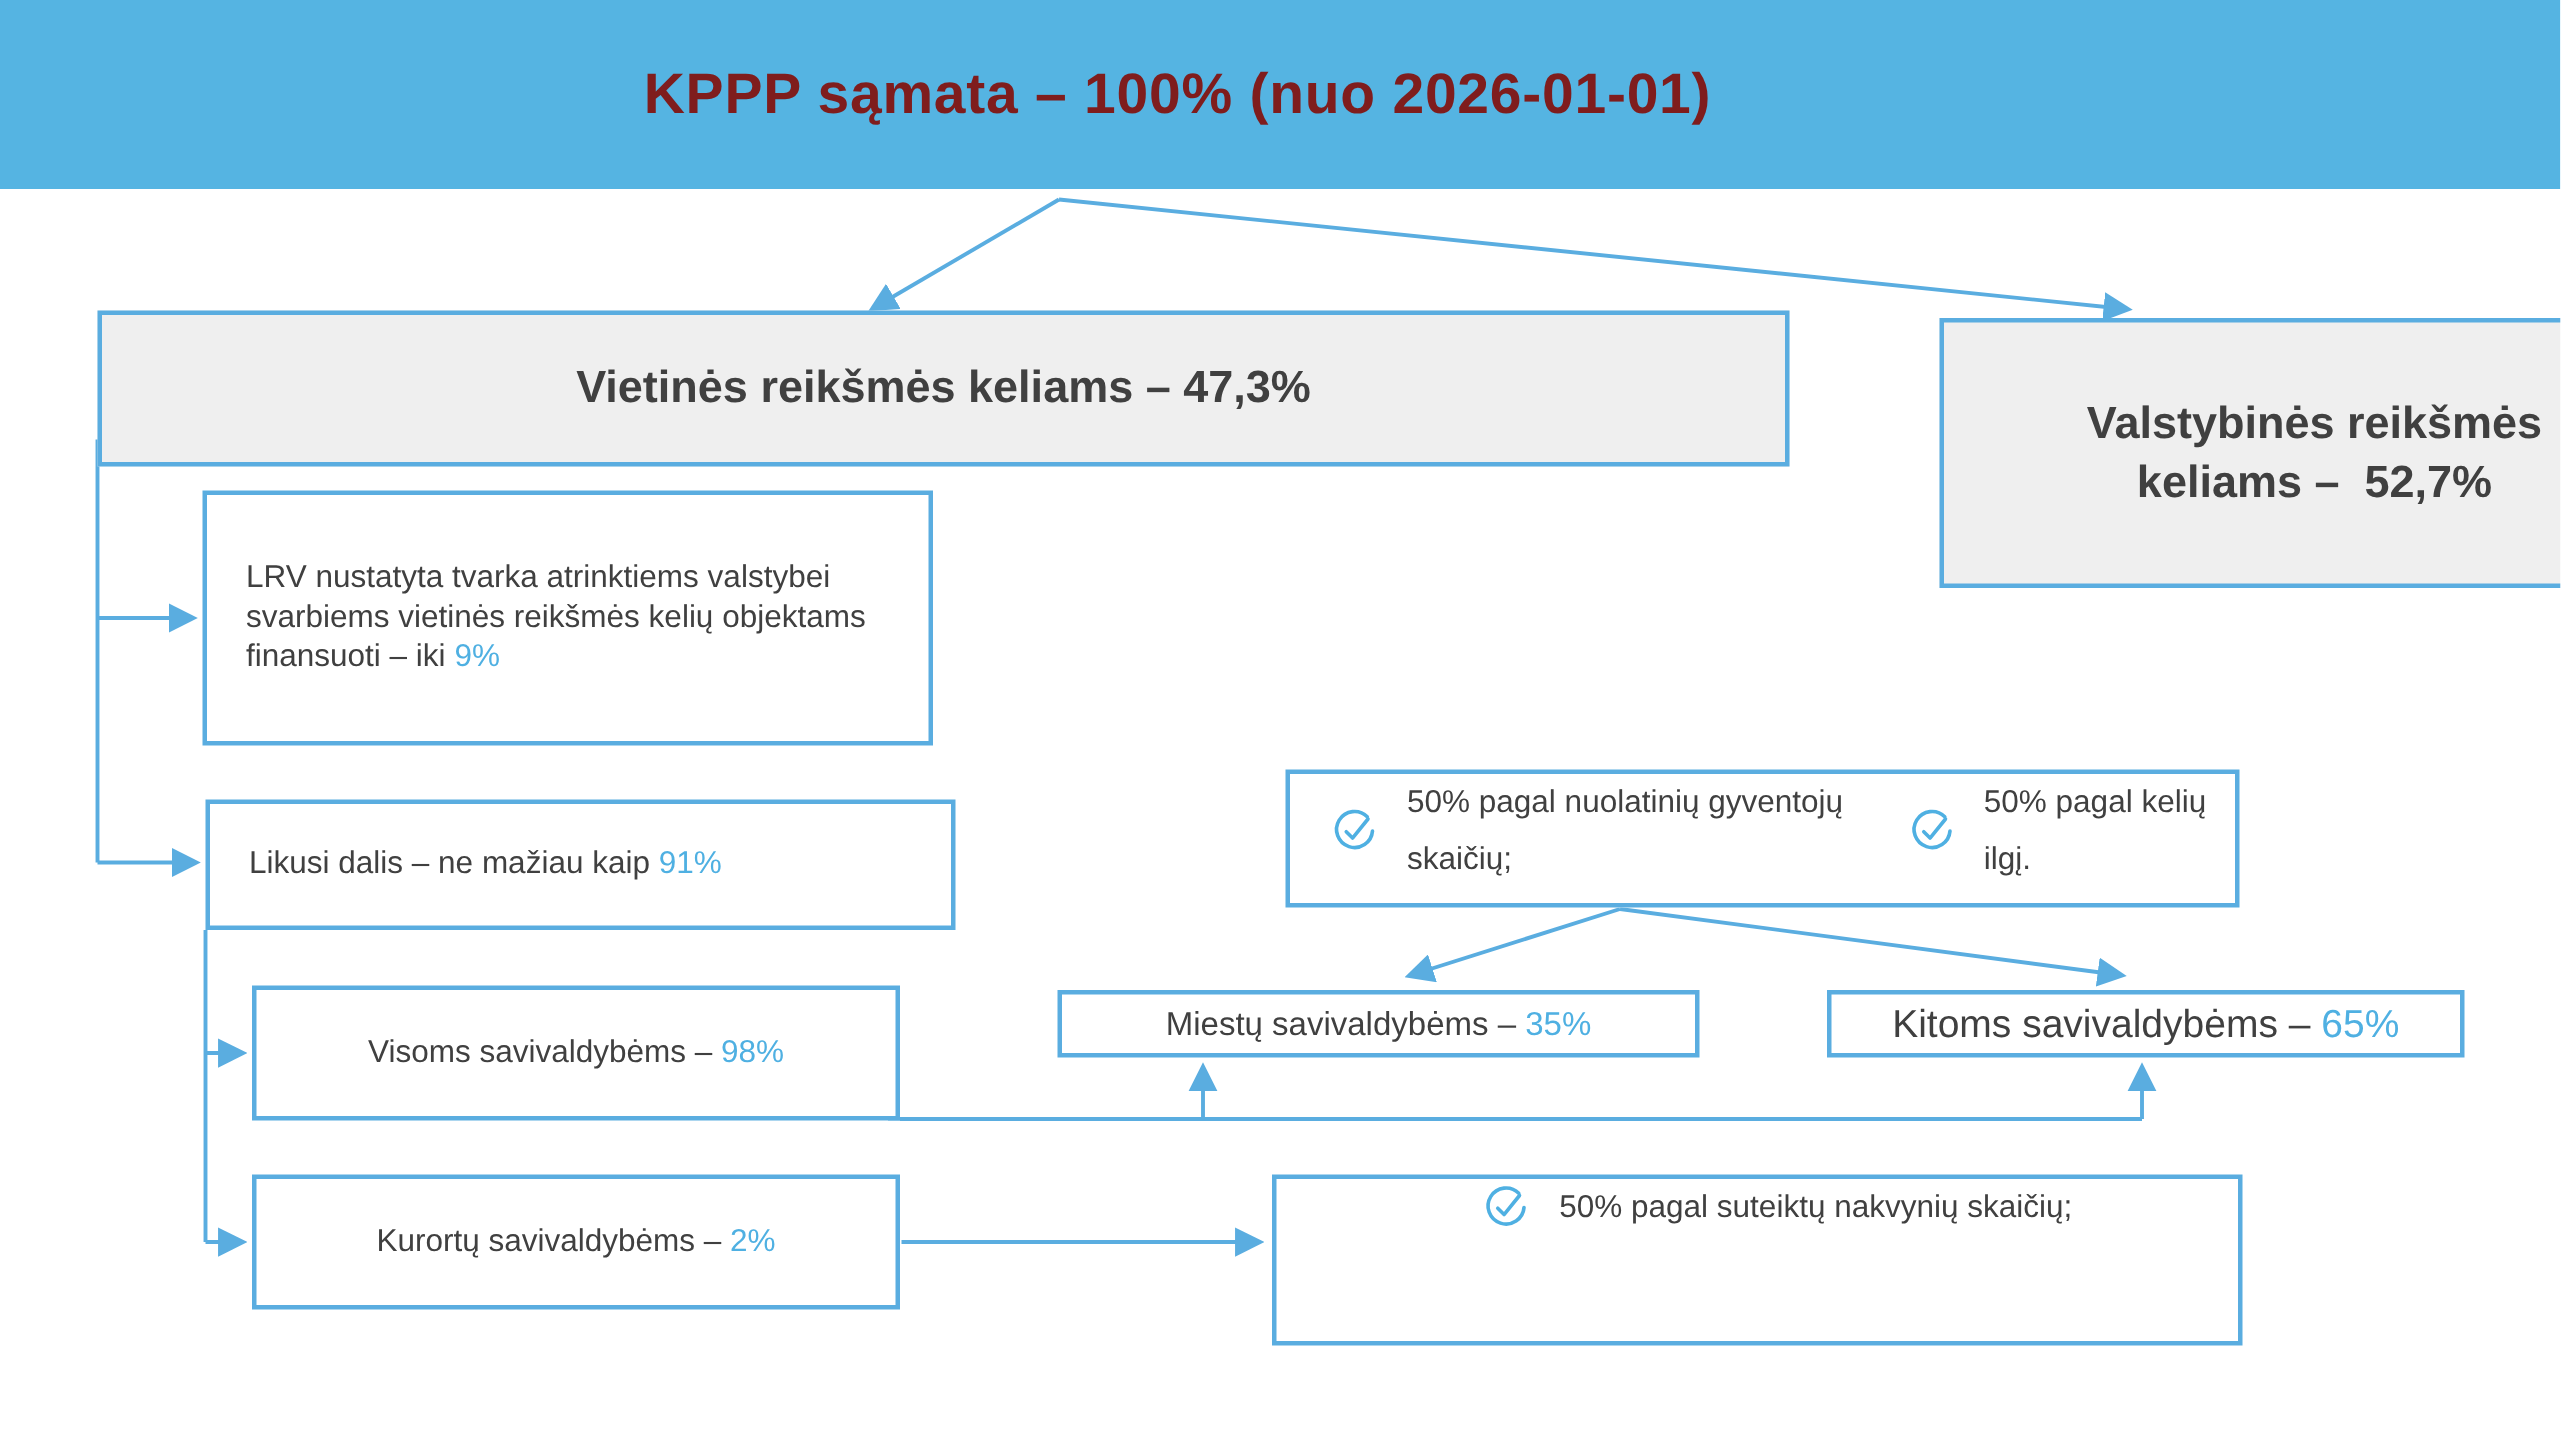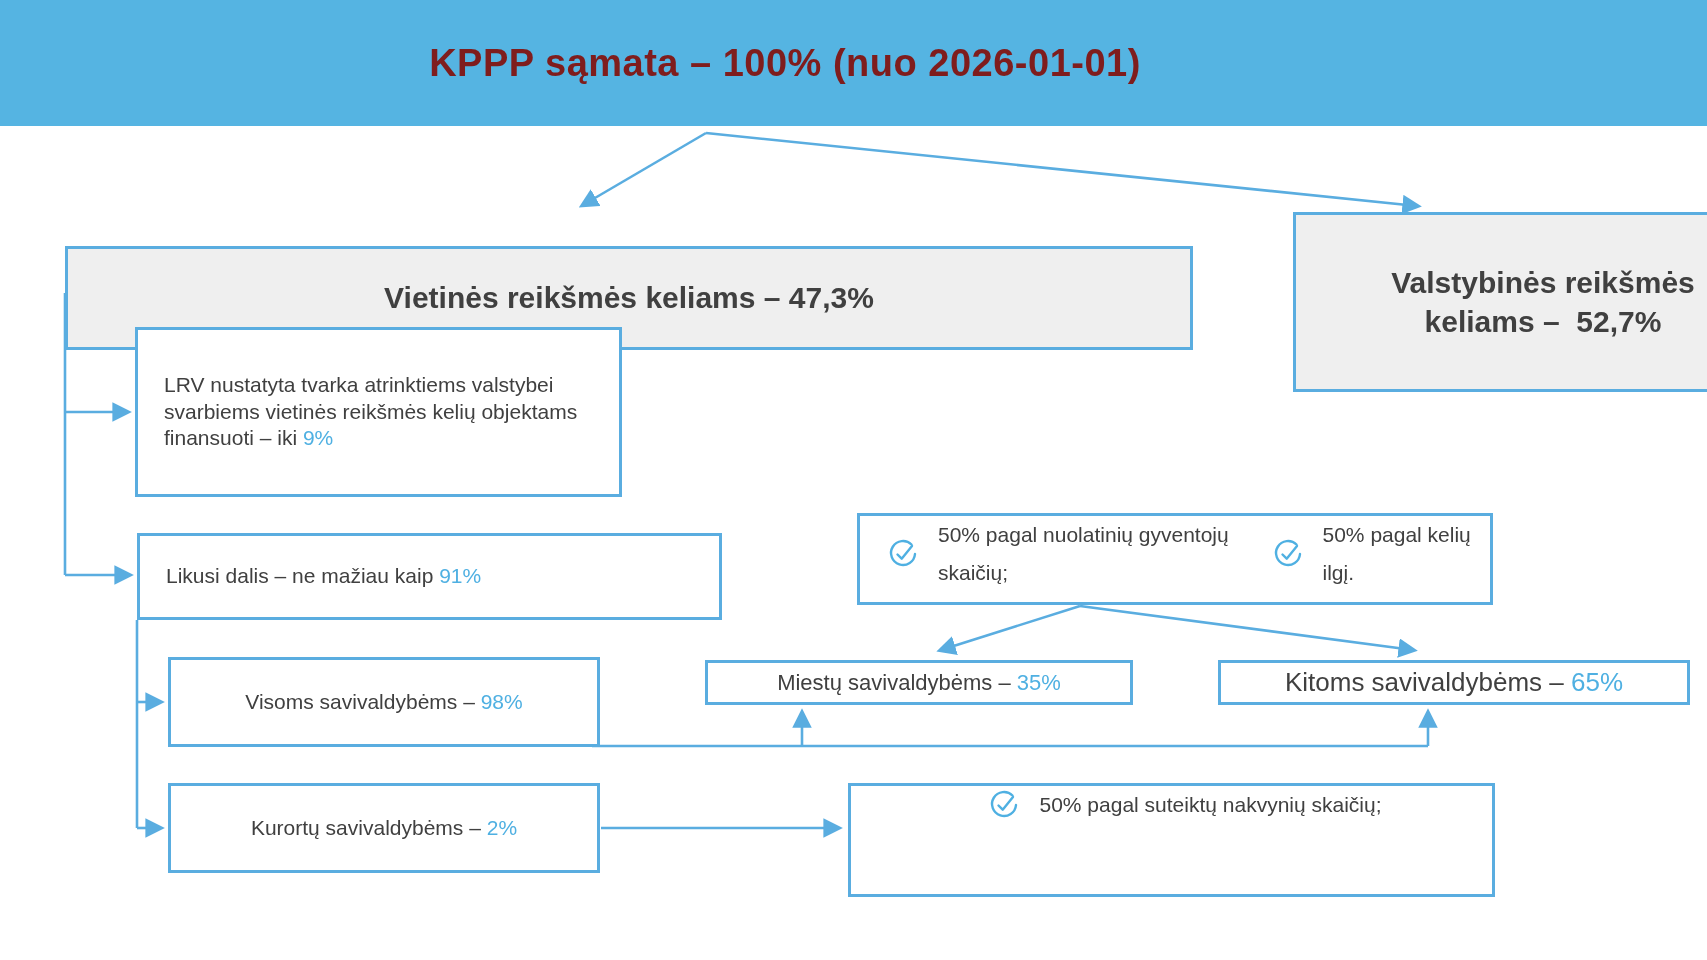--- a/index.html
+++ b/index.html
@@ -65,34 +65,34 @@
       <path d="M1080,606 L1413,650" marker-end="url(#arrow)"></path>
 
       <path d="M592,746 L1428,746"></path>
       <path d="M802,746 L802,713" marker-end="url(#arrow)"></path>
       <path d="M1428,746 L1428,713" marker-end="url(#arrow)"></path>
 
       <path d="M601,828 L838,828" marker-end="url(#arrow)"></path>
     </g>
   </svg>
 
-  <div class="box box--gray" style="left:65px; top:207px; width:1128px; height:104px;margin-top:39px;">
+  <div class="box box--gray" style="left:65px; top:207px; width:1128px; height:104px;">
     <span>Vietinės reikšmės keliams – 47,3%</span>
   </div>
 
   <div class="box box--gray" style="left:1293px; top:212px; width:500px; height:180px;">
     <span class="prewrap">Valstybinės reikšmės
 keliams –  52,7%</span>
   </div>
 
   <div class="box box--pad" style="left:135px; top:327px; width:487px; height:170px;">
     <span><span>LRV nustatyta tvarka atrinktiems valstybei svarbiems vietinės reikšmės kelių objektams finansuoti – iki </span><span class="accent">9%</span></span>
   </div>
 
-  <div class="box box--pad" style="left:137px; top:533px; width:585px; height:87px;">
+  <div class="box box--pad" style="left:137px; top:533px; width:500px; height:87px;">
     <span><span>Likusi dalis – ne mažiau kaip </span><span class="accent">91%</span></span>
   </div>
 
   <div class="box box--center" style="left:168px; top:657px; width:432px; height:90px;">
     <span><span>Visoms savivaldybėms – </span><span class="accent">98%</span></span>
   </div>
 
   <div class="box box--center" style="left:168px; top:783px; width:432px; height:90px;">
     <span><span>Kurortų savivaldybėms – </span><span class="accent">2%</span></span>
   </div>
@@ -115,21 +115,21 @@
         </svg>
       </span>
       <span>50% pagal kelių ilgį.</span>
     </div>
   </div>
 
   <div class="box box--center" style="left:705px; top:660px; width:428px; height:45px; font-size:22px;">
     <span><span>Miestų savivaldybėms – </span><span class="accent">35%</span></span>
   </div>
 
-  <div class="box box--center" style="left:1218px; top:660px; width:472px; height:45px; font-size:26px;">
+  <div class="box box--center" style="left:1218px; top:660px; width:425px; height:45px; font-size:26px;">
     <span><span>Kitoms savivaldybėms – </span><span class="accent">65%</span></span>
   </div>
 
   <div class="box box--criteria" style="left:848px; top:783px; width:647px; height:114px;">
     <div class="check-row">
       <span class="check-icon">
         <svg viewBox="0 0 30 30" width="30" height="30" fill="none" stroke="#4fb0e2" stroke-width="2.4" stroke-linecap="round" stroke-linejoin="round">
           <path d="M23.5 5.5 A 12 12 0 1 0 27 15"></path>
           <path d="M9.5 15.5 l4.2 4.2 L24 7"></path>
         </svg>

